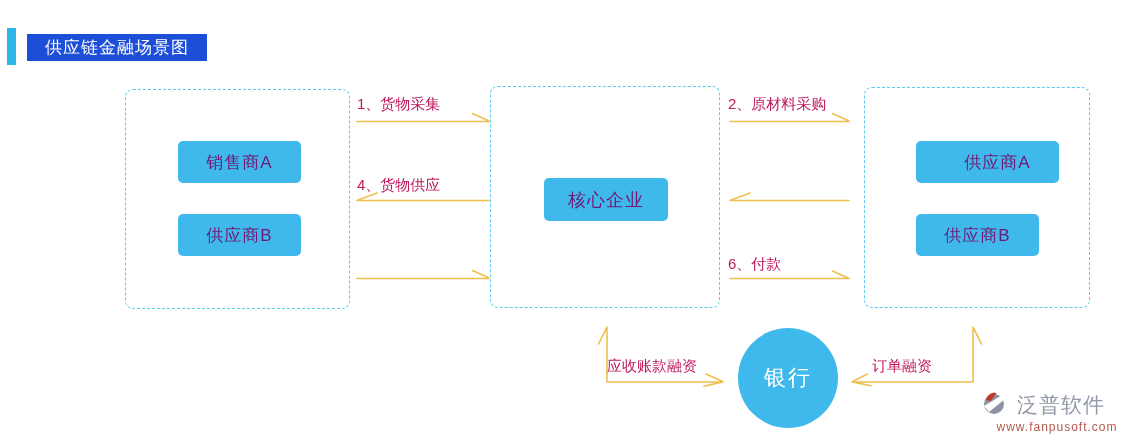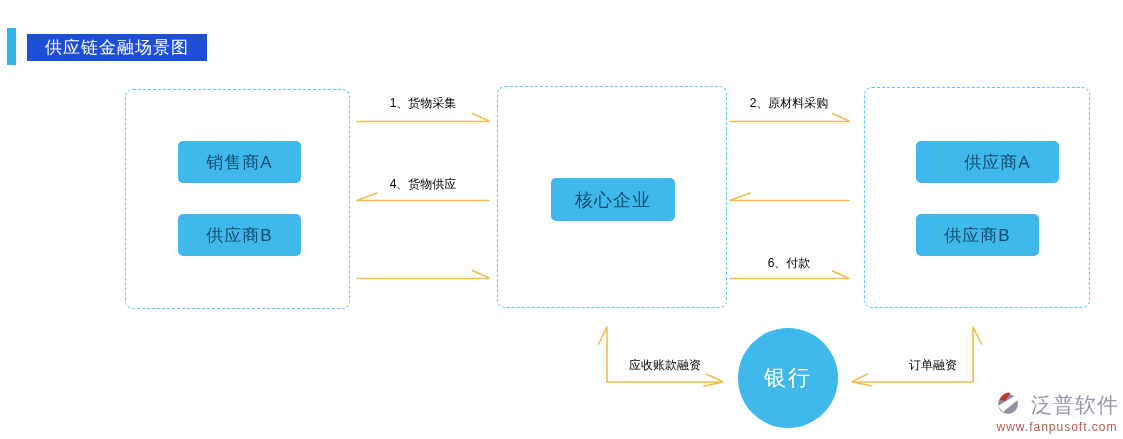--- a/index.html
+++ b/index.html
@@ -12,55 +12,55 @@
   }
   .title-box {
     position:absolute; left:27px; top:34px; width:180px; height:27px; background:#1d4ed8;
     color:#ffffff; font-size:17px; letter-spacing:1px;
     display:flex; align-items:center; justify-content:center;
   }
   .group-box {
     position:absolute; border:1px dashed #5cc9f5; border-radius:8px; background:transparent;
   }
   .box-sellers   { left:125px; top:89px;  width:223px; height:218px; }
-  .box-core      { left:490px; top:86px;  width:228px; height:220px;margin-left:7px; }
+  .box-core      { left:490px; top:86px;  width:228px; height:220px; }
   .box-suppliers { left:864px; top:87px;  width:224px; height:219px; }
   .node {
-    position:absolute; background:#3fb9ec; border-radius:5px; color:#0c4a6e;
+    position:absolute; background:#3fb9ec; border-radius:5px; color:#701a75;
     font-size:17px; letter-spacing:1px;
     display:flex; align-items:center; justify-content:center;
   }
   .node-seller-a   { left:52px; top:51px;  width:123px; height:42px; }
   .node-seller-b   { left:52px; top:124px; width:123px; height:42px; }
   .node-core       { left:53px; top:91px;  width:124px; height:43px; font-size:18px; }
   .node-supplier-a { left:51px; top:53px;  width:123px; height:42px;padding-left:20px; }
   .node-supplier-b { left:51px; top:126px; width:123px; height:42px; }
   .flow-label {
-    position:absolute; color:#000000; font-size:12px; text-align:center; white-space:nowrap;
+    position:absolute; color:#be185d; font-size:15px; white-space:nowrap;
   }
   .lbl-1 { left:357px; top:95px;  width:132px; }
   .lbl-4 { left:357px; top:176px; width:132px; }
   .lbl-5 { left:357px; top:254px; width:132px; }
   .lbl-2 { left:728px; top:95px;  width:122px; }
   .lbl-3 { left:728px; top:176px; width:122px; }
   .lbl-6 { left:728px; top:255px; width:122px; }
   .lbl-receivable { left:607px; top:357px; width:116px; }
   .lbl-order      { left:872px; top:357px; width:122px; }
   .bank-circle {
     position:absolute; left:738px; top:328px; width:100px; height:100px;
     border-radius:50%; background:#3fb9ec; color:#ffffff; font-size:22px; letter-spacing:2px;
     display:flex; align-items:center; justify-content:center;
   }
   svg.arrows { position:absolute; left:0; top:0; pointer-events:none; }
   svg.arrows path { stroke:#efbe4e; stroke-width:1.6; fill:none; stroke-linecap:round; }
   .logo {
     position:absolute; left:993px; top:391px; width:128px;
     display:flex; flex-direction:column; align-items:center;
   }
-  .logo-row { display:flex; align-items:center; gap:12px; align-self:flex-end; margin-right:2px; }
+  .logo-row { display:flex; align-items:center; gap:12px; align-self:flex-end; margin-right:16px; }
   .logo-name { font-size:21px; color:#9299a8; letter-spacing:1px; white-space:nowrap; }
   .logo-url  { font-size:12px; color:#b4584e; letter-spacing:1px; margin-top:1px; white-space:nowrap; }
 </style>
 </head>
 <body>
 
 <div class="stage">
 
   <div class="title-accent"></div>
   <div class="title-box">供应链金融场景图</div>

